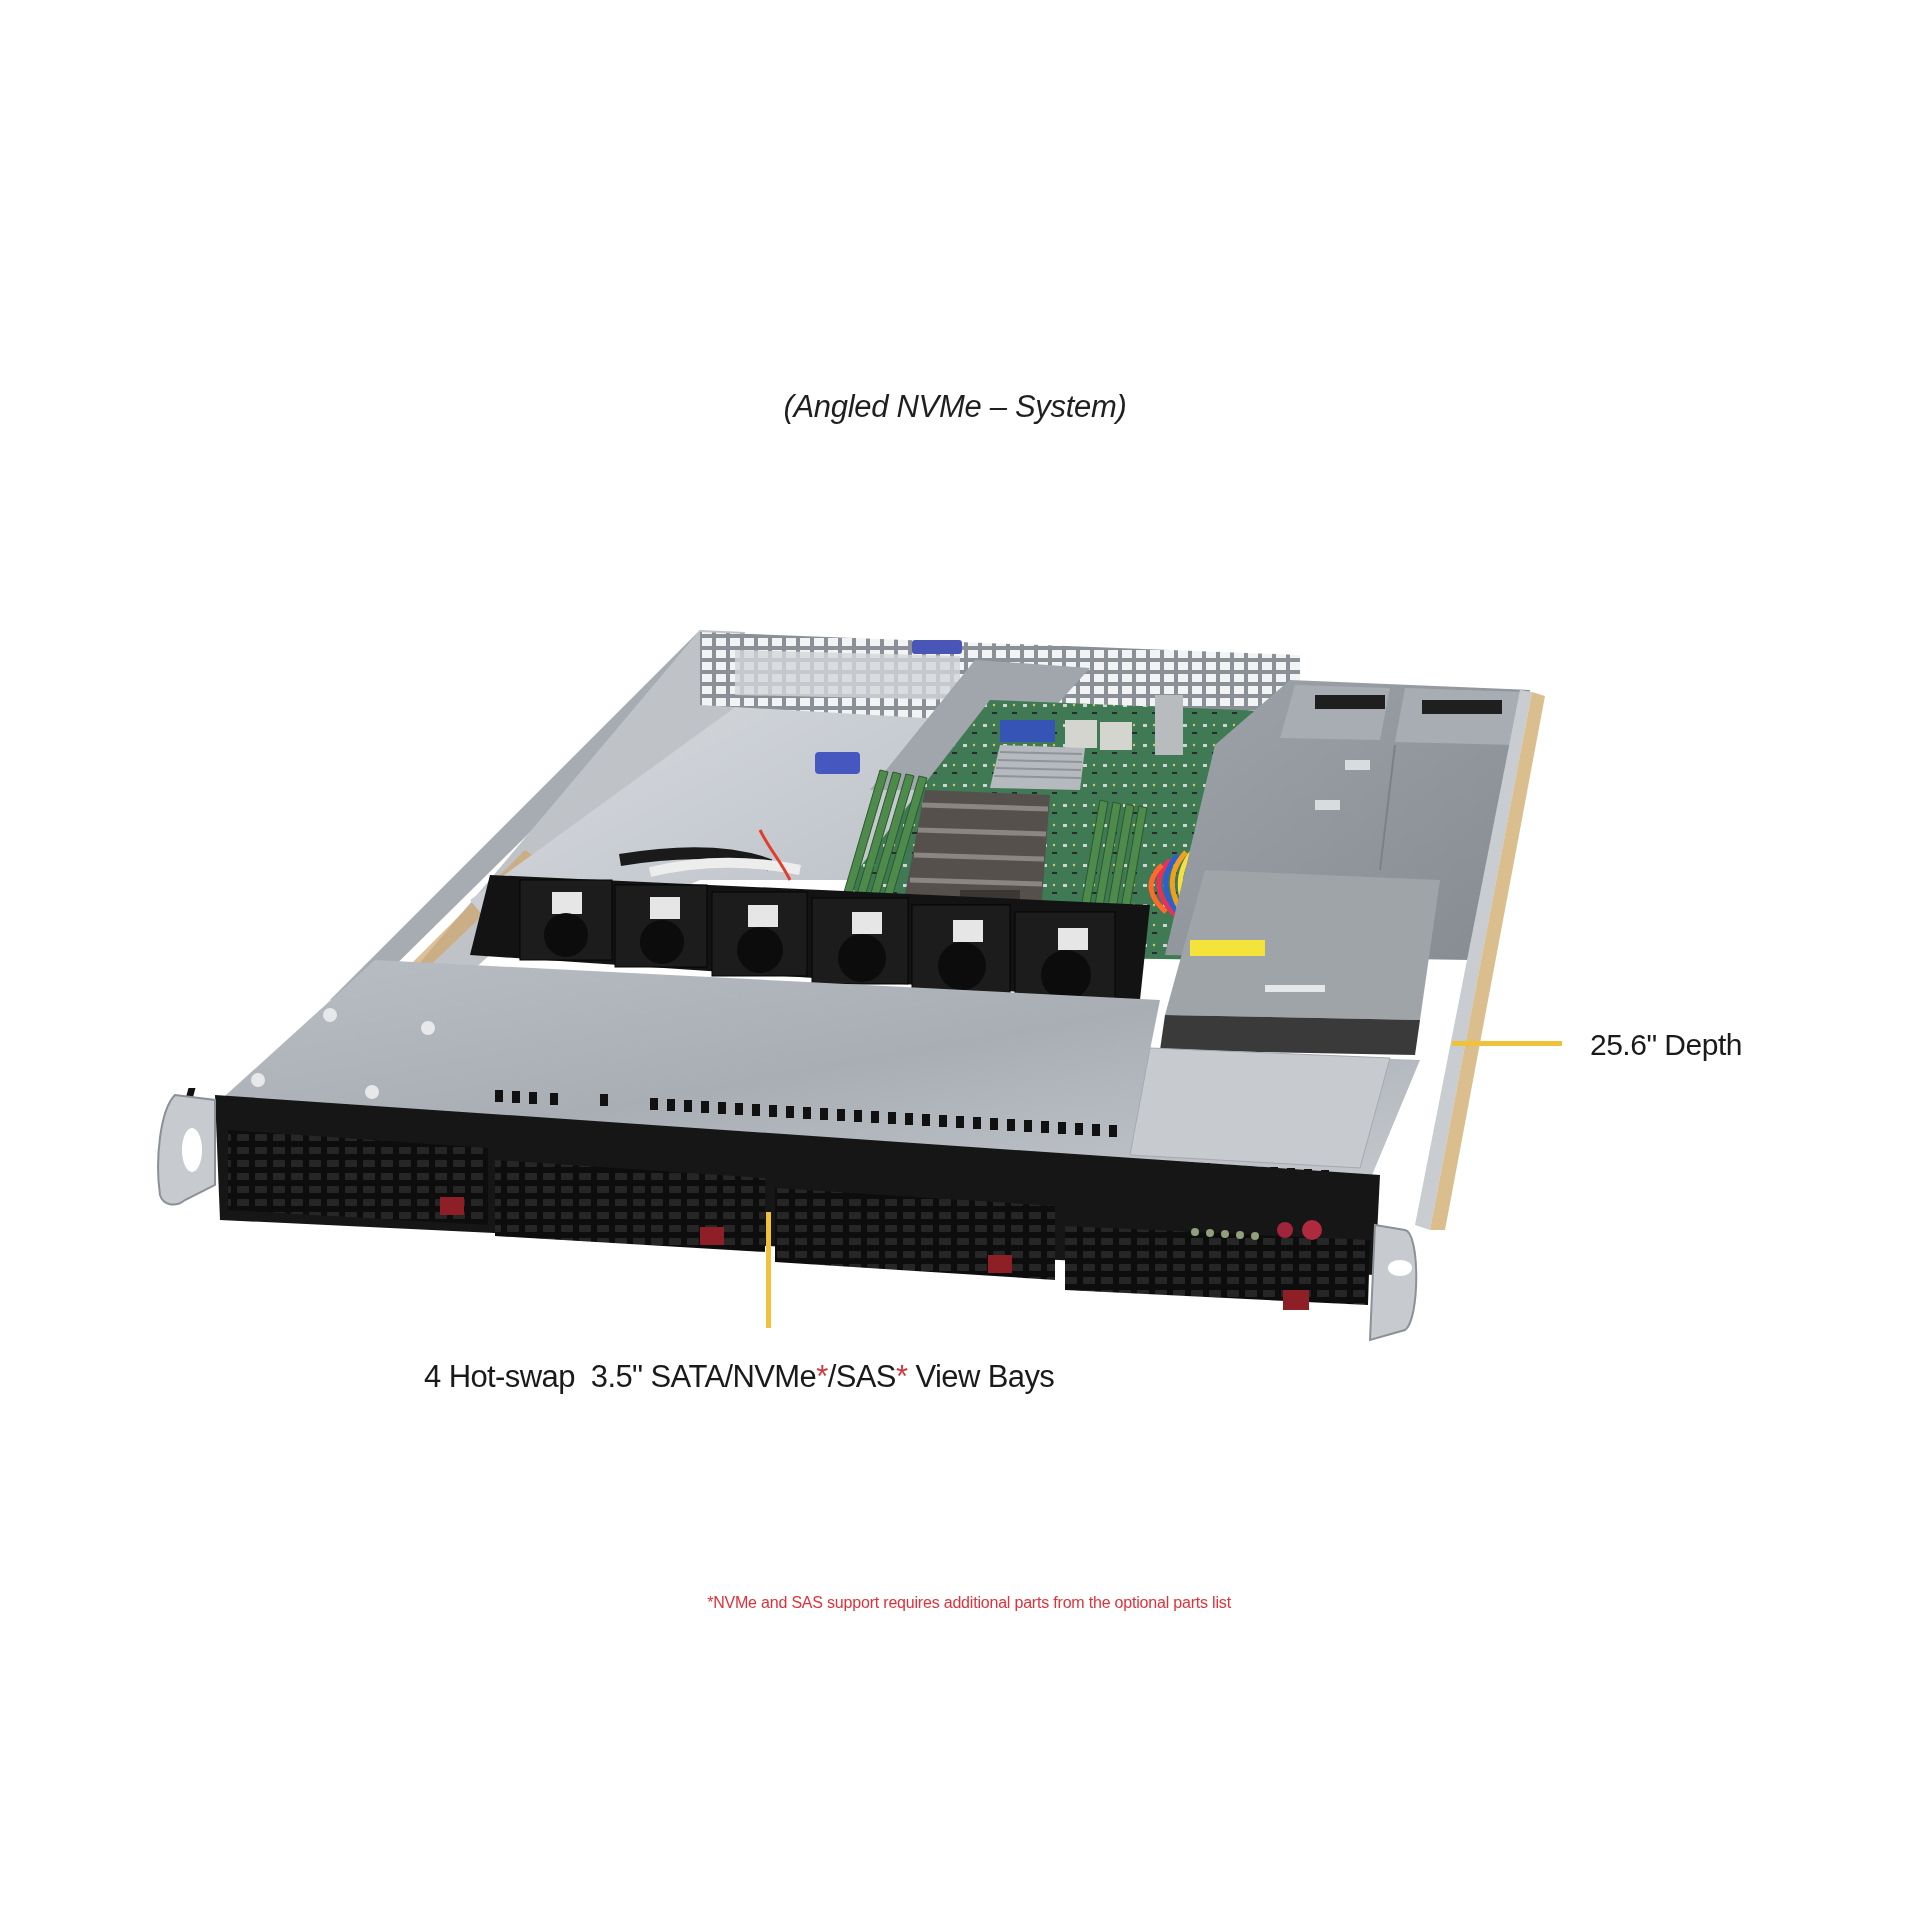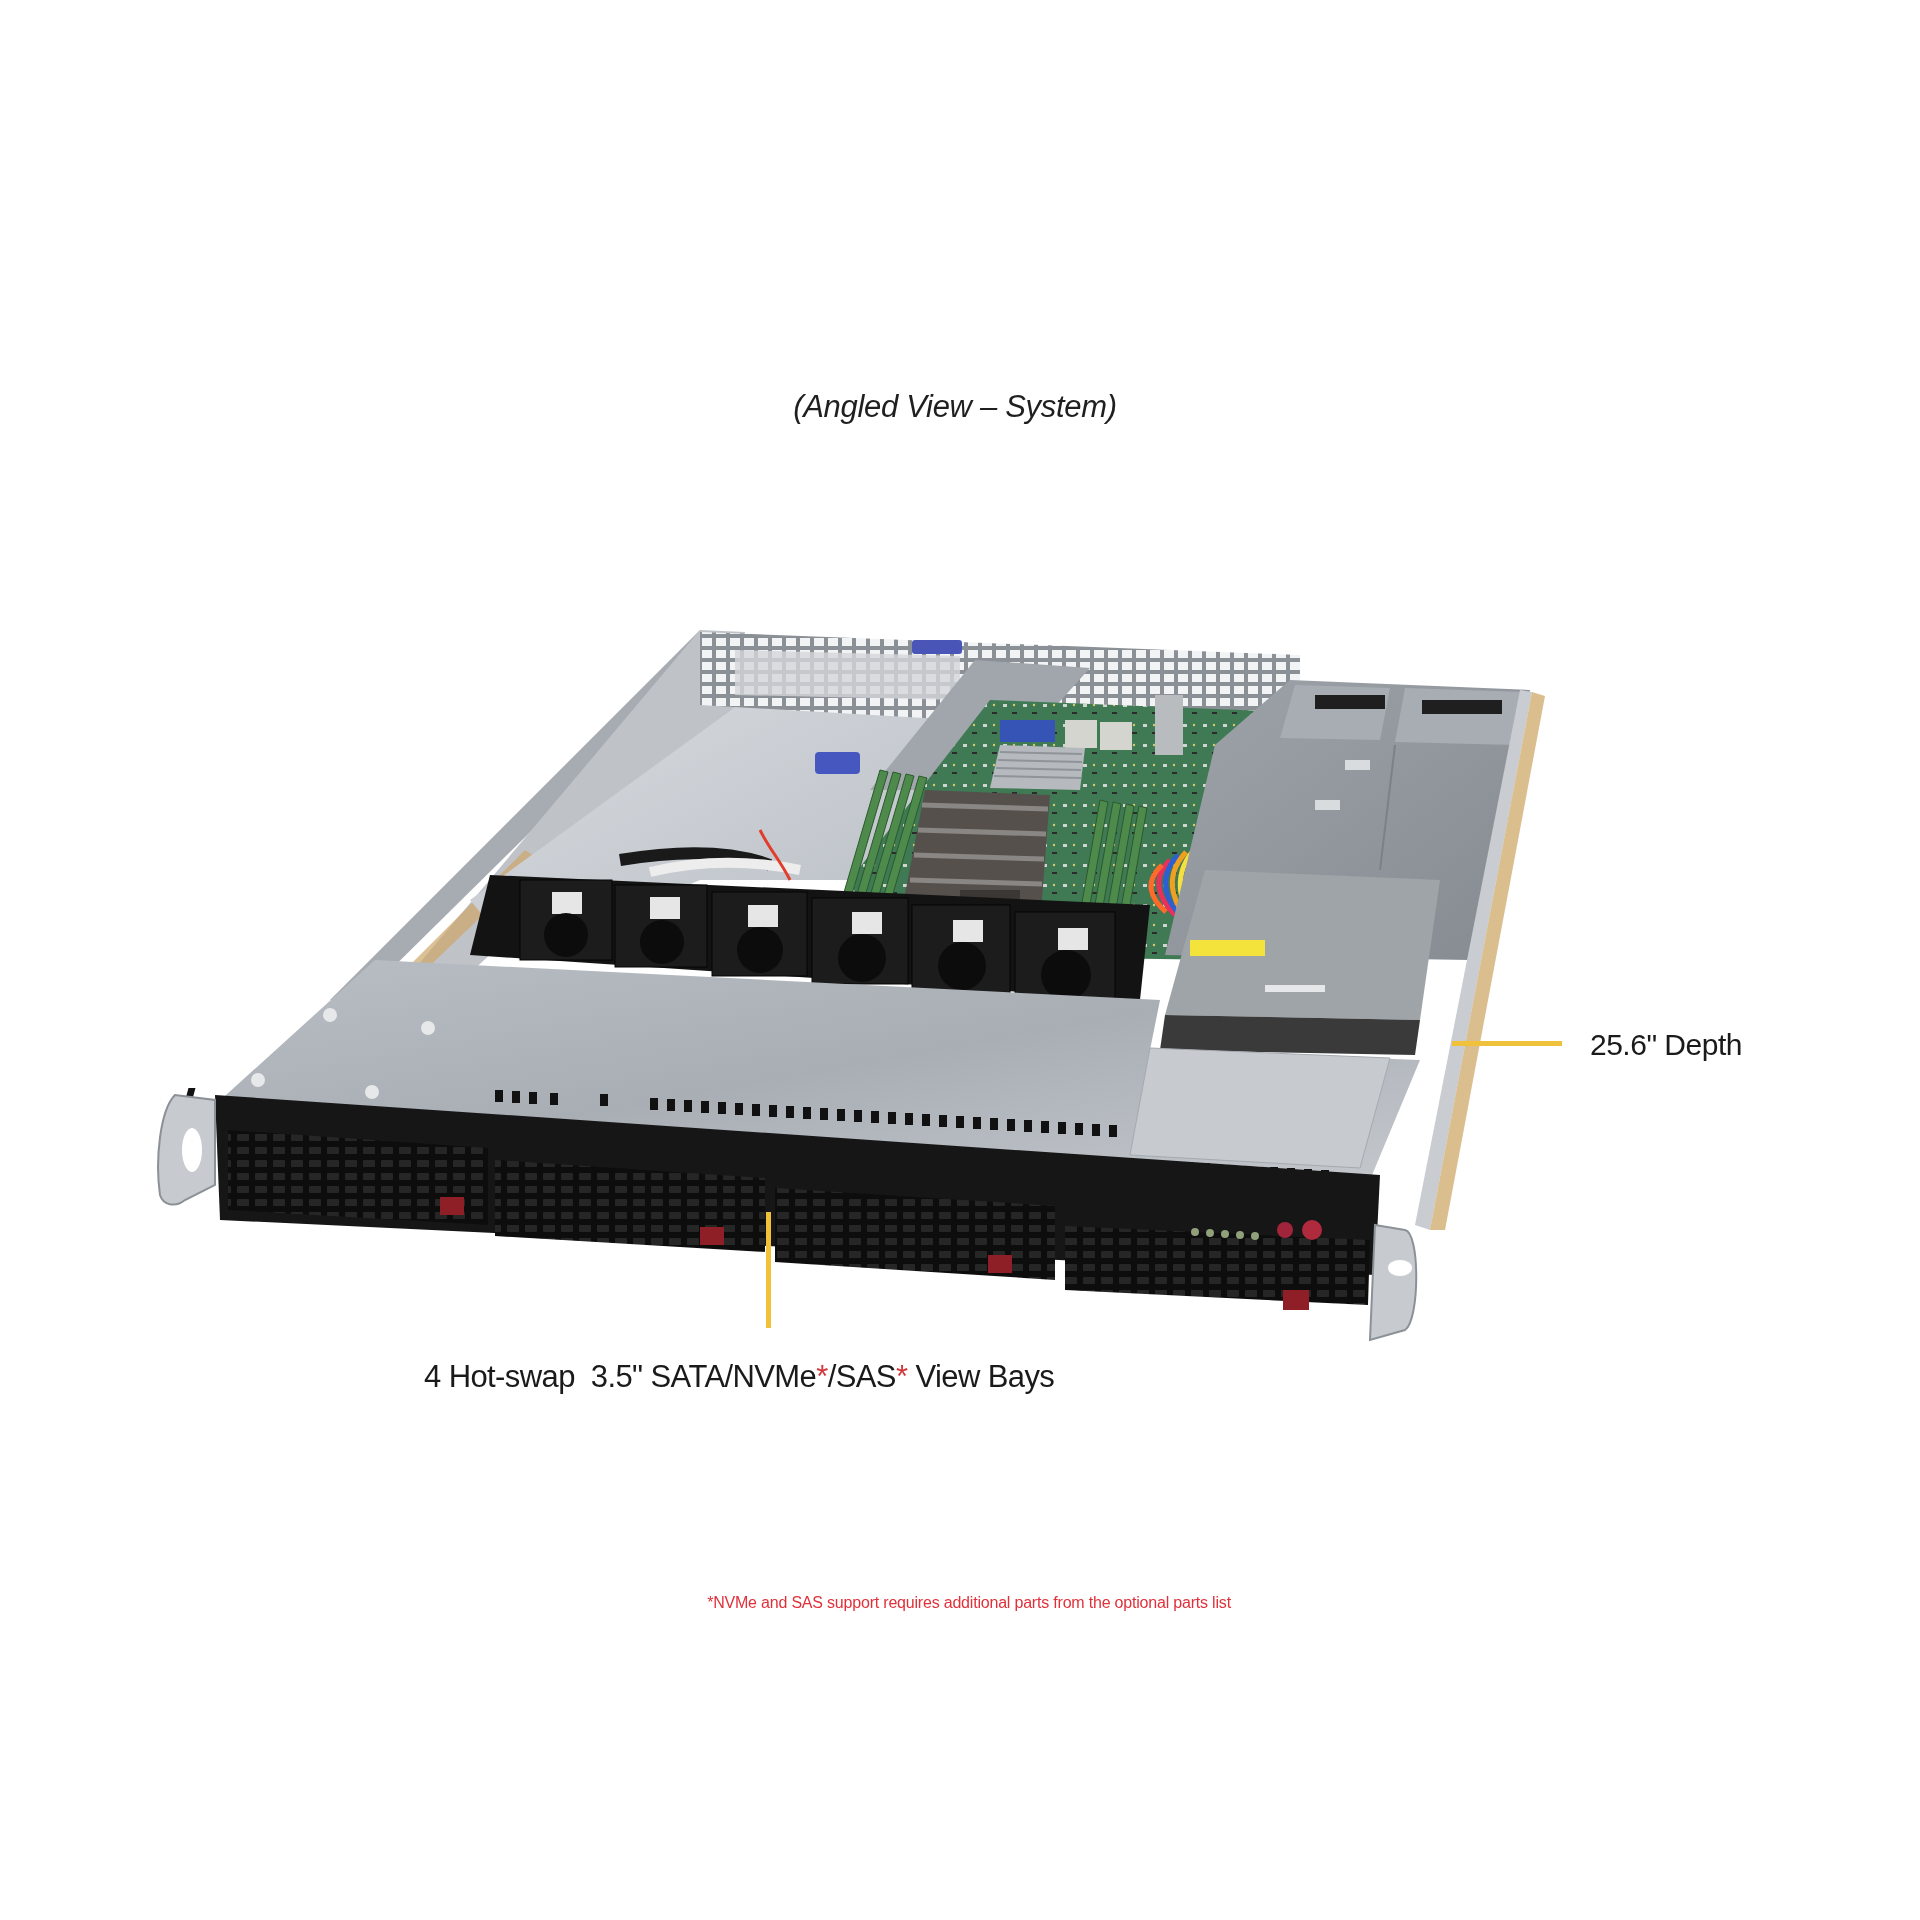--- a/index.html
+++ b/index.html
@@ -24,21 +24,21 @@
   .star { color: #d0373d; }
   .footnote {
     position: absolute; left: 0; width: 1920px; top: 1594px; text-align: center;
     font-size: 16px; color: #e0313a; font-family: "Liberation Sans", sans-serif; letter-spacing: -0.2px; padding-left: 20px;
   }
   .footnote span { display: inline-block; transform: translateX(-11px); }
 </style>
 </head>
 <body>
 
-<div class="caption"><span>(Angled View – System)</span></div>
+<div class="caption"><span>(Angled NVMe – System)</span></div>
 
 <svg class="server" viewBox="0 0 1920 1920" xmlns="http://www.w3.org/2000/svg">
   <defs>
     <linearGradient id="topCover" x1="0" y1="0" x2="1" y2="1">
       <stop offset="0" stop-color="#b9bec4"></stop>
       <stop offset="0.5" stop-color="#a9aeb5"></stop>
       <stop offset="1" stop-color="#c4c8cd"></stop>
     </linearGradient>
     <linearGradient id="floor" x1="0" y1="0" x2="1" y2="1">
       <stop offset="0" stop-color="#d7dbe0"></stop>

